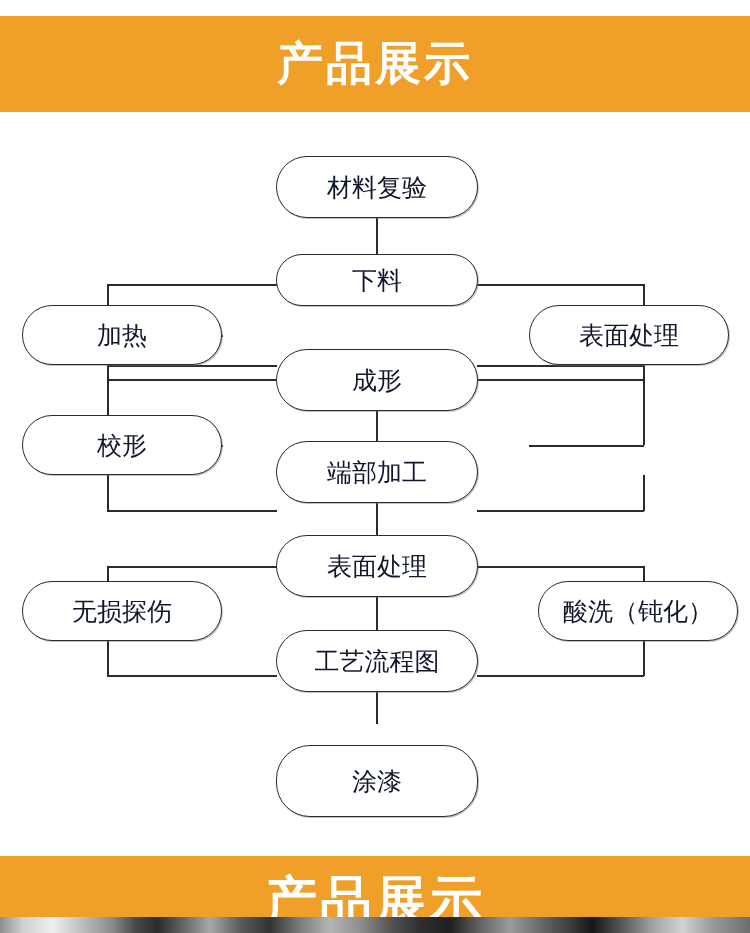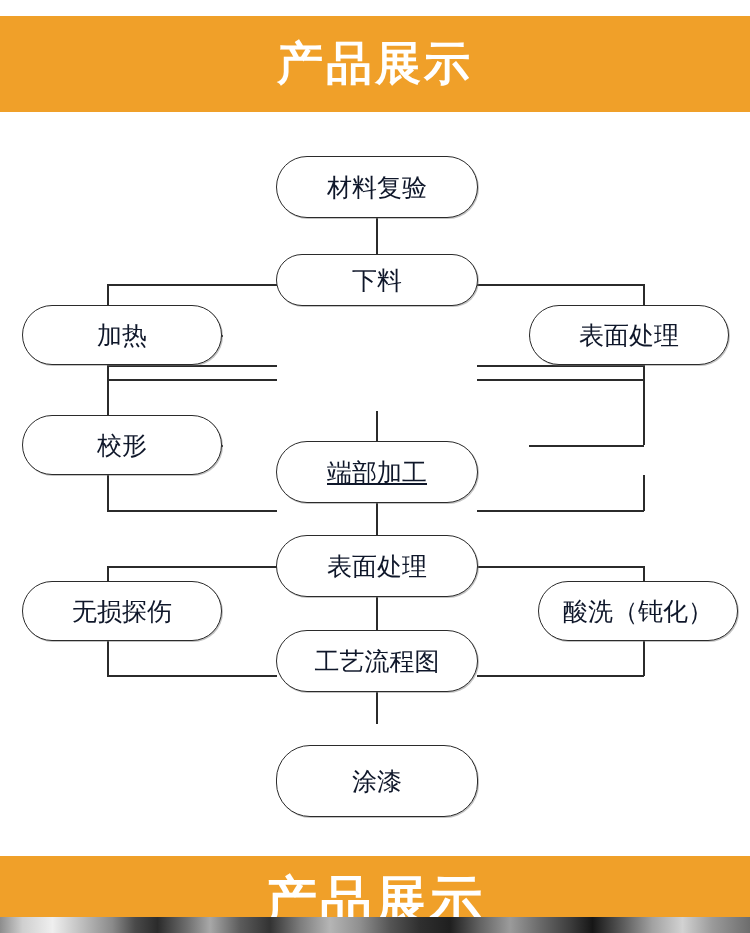--- a/index.html
+++ b/index.html
@@ -123,22 +123,25 @@
     <div class="conn v" style="left: 376px; top: 580px; height: 32px; background: rgb(43, 43, 43);"></div>
 
     <div class="node" style="left: 276px; top: 44px; width: 202px; height: 62px; border-color: rgb(43, 43, 43); background: rgb(255, 255, 255);">
       <span>材料复验</span>
     </div>
 
     <div class="node" style="left: 276px; top: 142px; width: 202px; height: 52px; border-color: rgb(43, 43, 43); background: rgb(255, 255, 255);">
       <span>下料</span>
     </div>
 
+    <div class="node" style="left: 276px; top: 237px; width: 202px; height: 62px; border-color: rgb(43, 43, 43); background: rgb(255, 255, 255);">
+      <span>成形</span>
+    </div>
 
-    <div class="node" style="left: 276px; top: 329px; width: 202px; height: 62px; border-color: rgb(43, 43, 43); background: rgb(255, 255, 255); text-decoration: underline;">
+    <div class="node" style="left: 276px; top: 329px; width: 202px; height: 62px; border-color: rgb(43, 43, 43); background: rgb(255, 255, 255);">
       <span>端部加工</span>
     </div>
 
     <div class="node" style="left: 276px; top: 423px; width: 202px; height: 62px; border-color: rgb(43, 43, 43); background: rgb(255, 255, 255);">
       <span>表面处理</span>
     </div>
 
     <div class="node" style="left: 276px; top: 518px; width: 202px; height: 62px; border-color: rgb(43, 43, 43); background: rgb(255, 255, 255);">
       <span>工艺流程图</span>
     </div>

